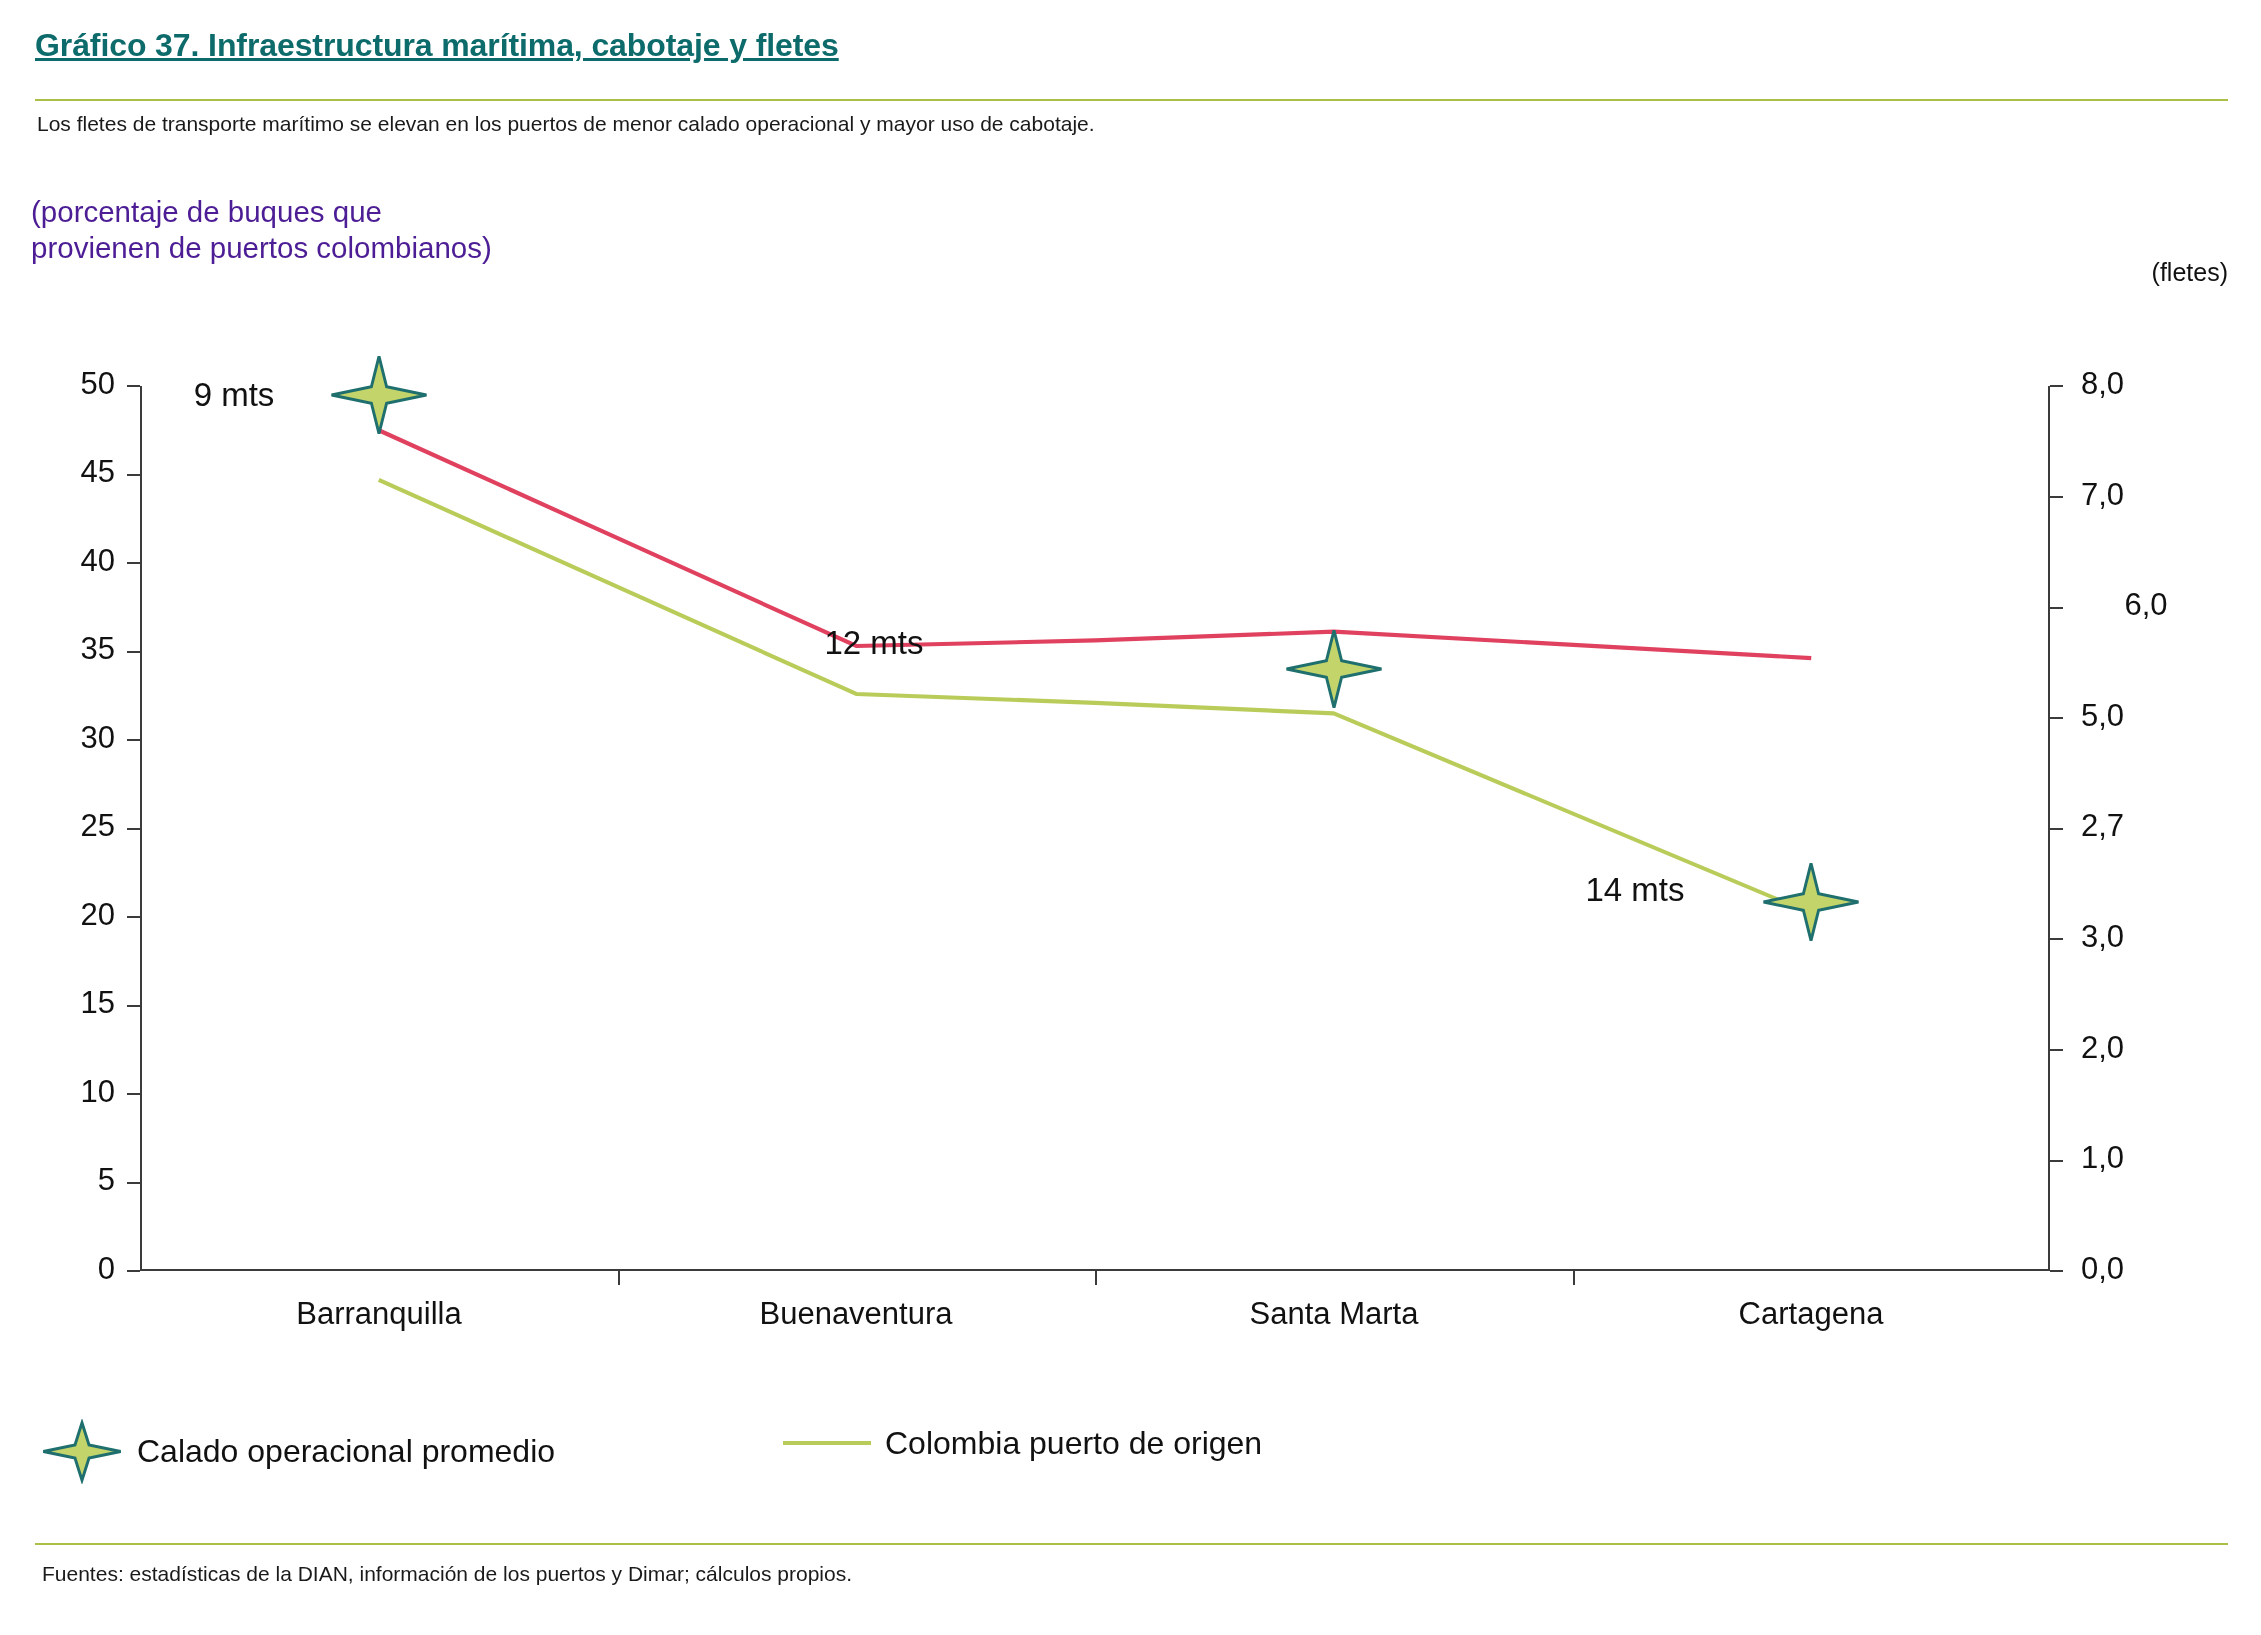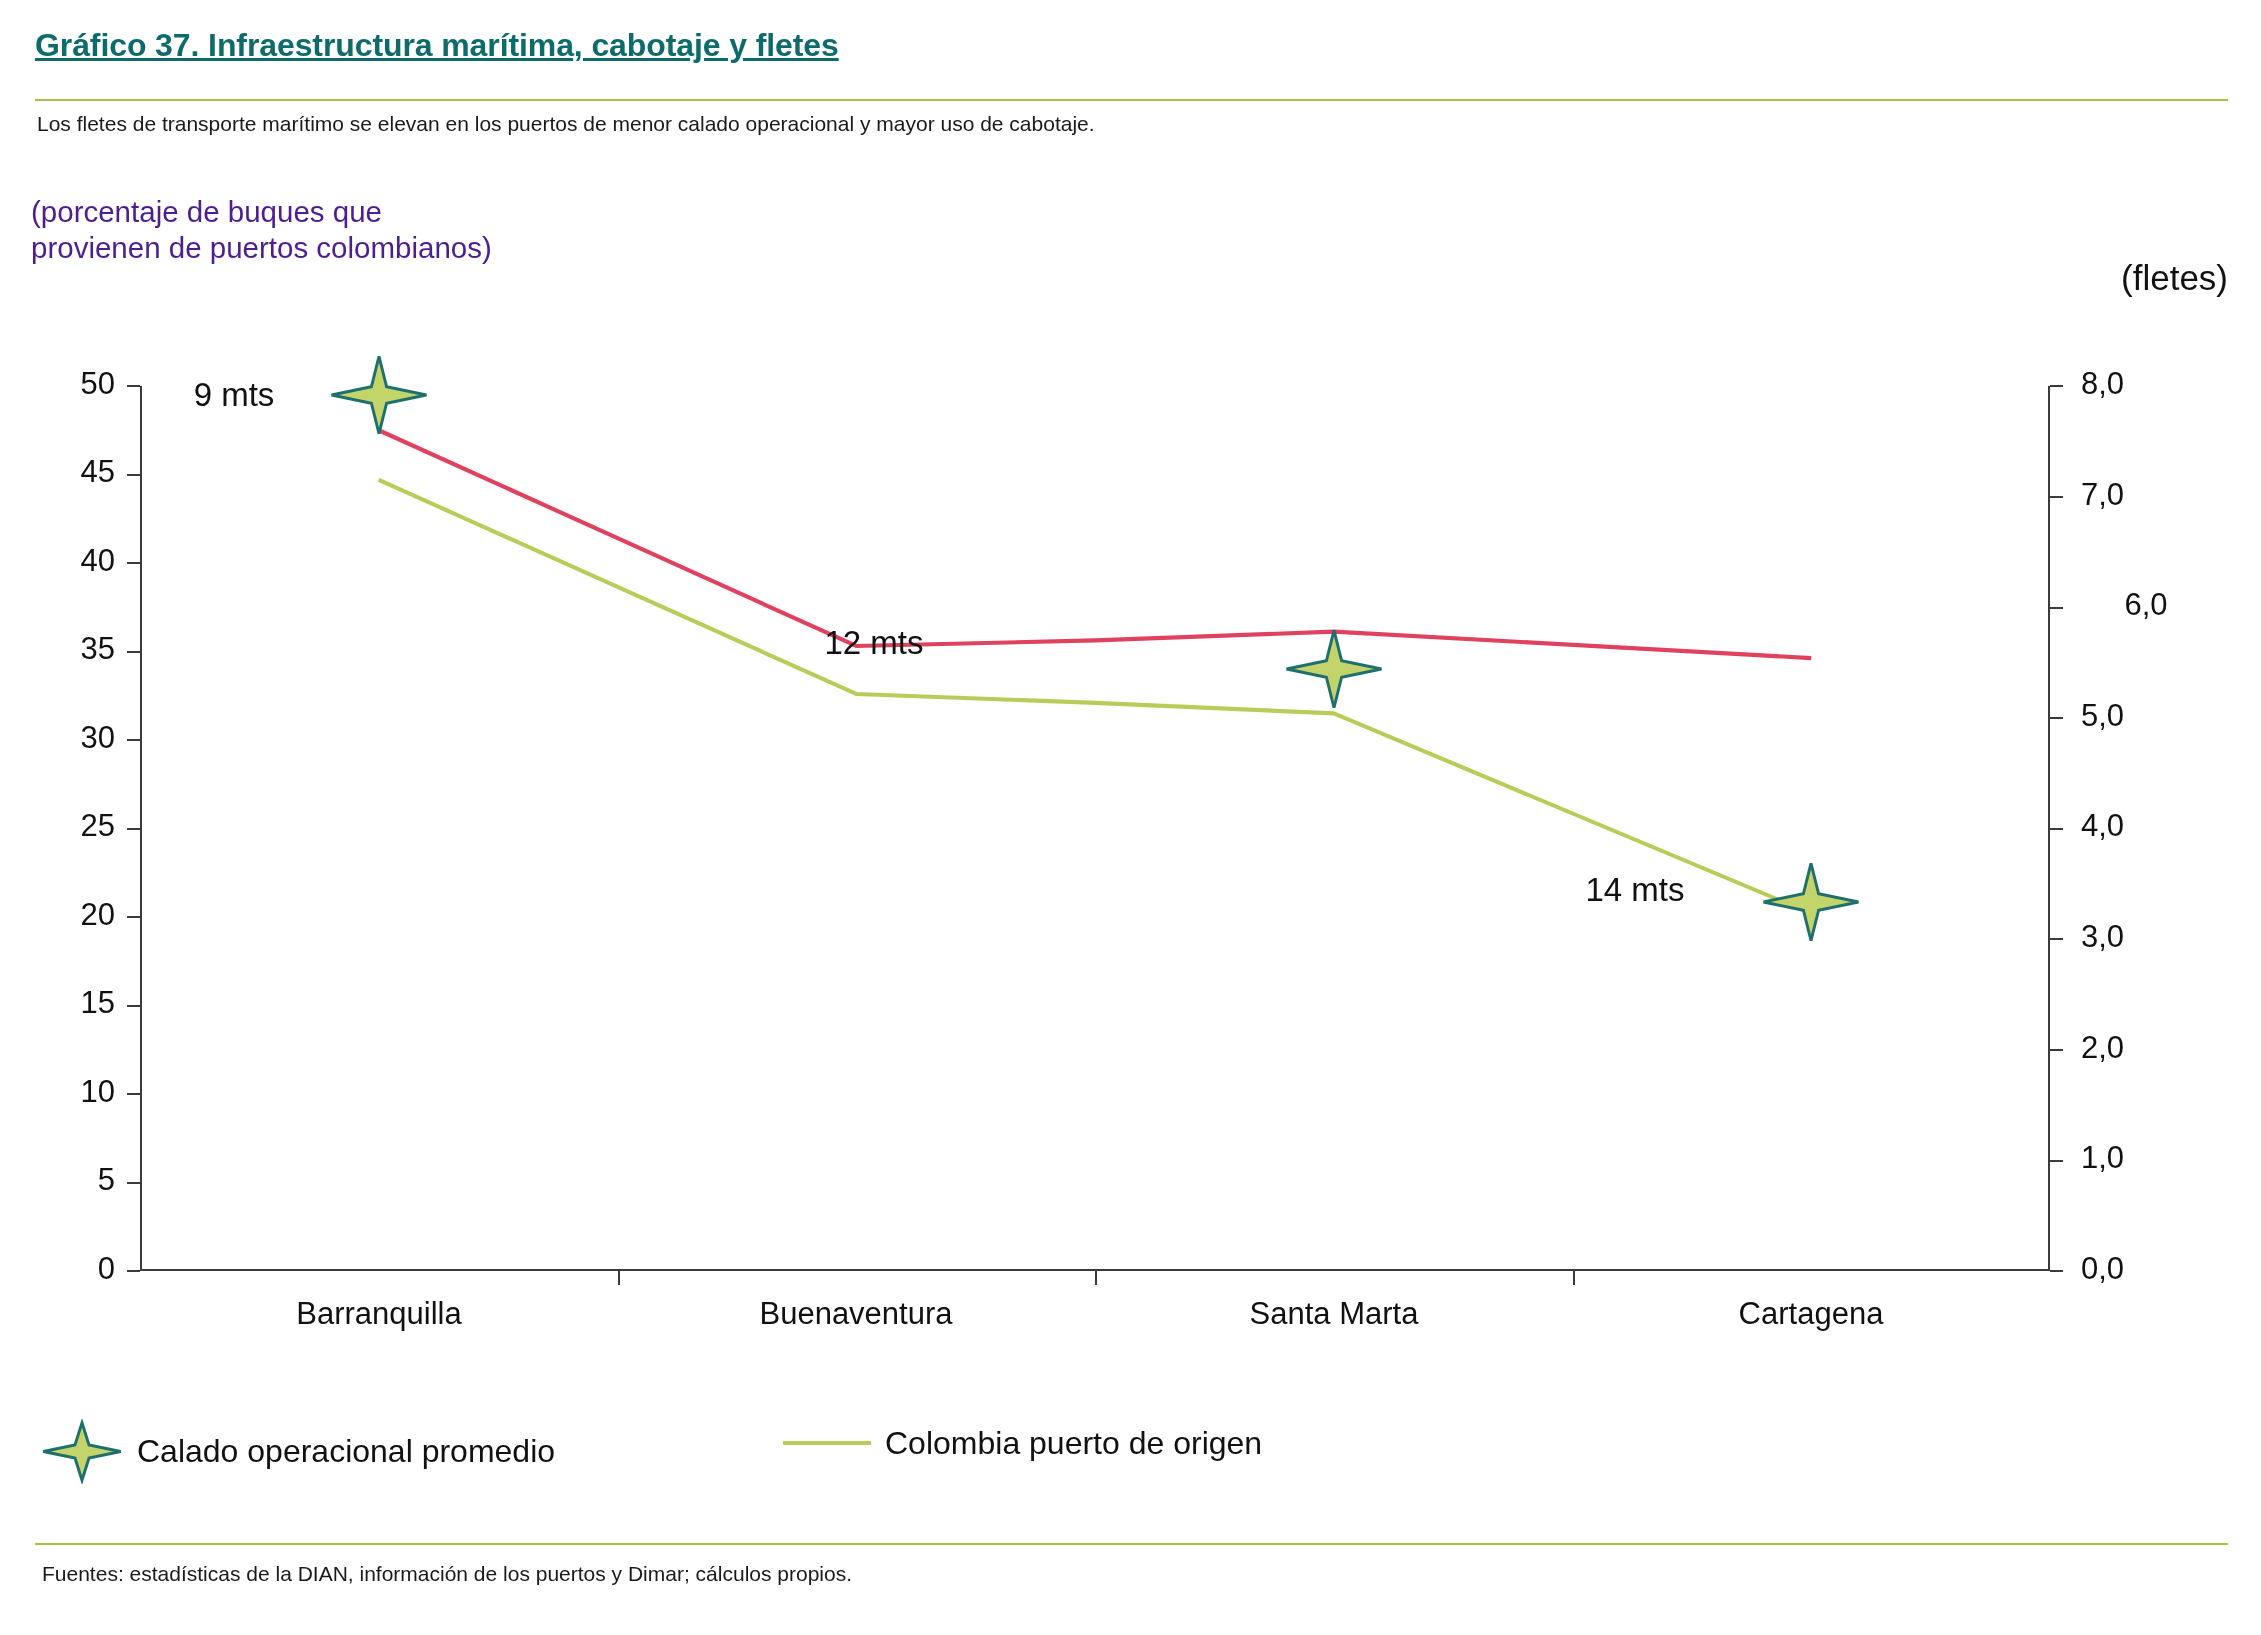--- a/index.html
+++ b/index.html
@@ -46,21 +46,21 @@
     position: absolute;
     left: 31px; top: 194px;
     font-size: 29.5px;
     color: #4c1d95;
     line-height: 1.22;
     white-space: pre-line;
   }
   .right-caption {
     position: absolute;
     right: 33px; top: 258px;
-    font-size: 35px;
+    font-size: 25px;
     color: #111111;
     white-space: nowrap;
   }
 
   
   
   #plot {
     position: absolute;
     left: 140px; top: 386px;
     width: 1910px; height: 885px;
@@ -191,21 +191,21 @@
     <div id="ticks-right">
         <div class="tick tick-right" style="top: 884px;"></div>
         <div class="ylabel ylabel-right" style="top: 865px;">0,0</div>
         <div class="tick tick-right" style="top: 774px;"></div>
         <div class="ylabel ylabel-right" style="top: 754px;">1,0</div>
         <div class="tick tick-right" style="top: 663px;"></div>
         <div class="ylabel ylabel-right" style="top: 644px;">2,0</div>
         <div class="tick tick-right" style="top: 552px;"></div>
         <div class="ylabel ylabel-right" style="top: 533px;">3,0</div>
         <div class="tick tick-right" style="top: 442px;"></div>
-        <div class="ylabel ylabel-right" style="top: 422px;">4,0</div>
+        <div class="ylabel ylabel-right" style="top: 422px;">2,7</div>
         <div class="tick tick-right" style="top: 331px;"></div>
         <div class="ylabel ylabel-right" style="top: 312px;">5,0</div>
         <div class="tick tick-right" style="top: 221px;"></div>
         <div class="ylabel ylabel-right" style="top: 201px; text-align: center;">6,0</div>
         <div class="tick tick-right" style="top: 110px;"></div>
         <div class="ylabel ylabel-right" style="top: 91px;">7,0</div>
         <div class="tick tick-right" style="top: -0.6px;"></div>
         <div class="ylabel ylabel-right" style="top: -20px;">8,0</div>
       </div>
     <div id="xticks">

